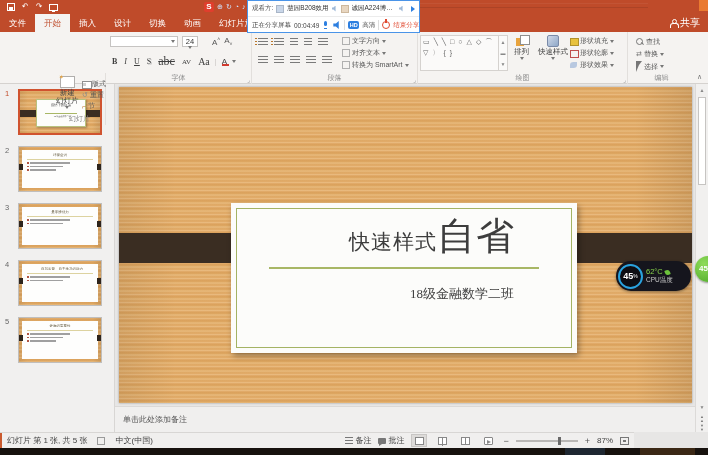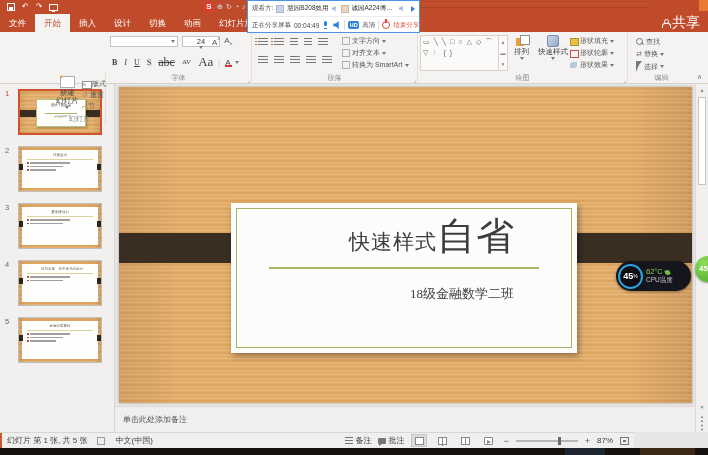--- a/index.html
+++ b/index.html
@@ -34,21 +34,21 @@
   .ic-ribbonopt::after { content:"^"; position:absolute; left:1px; top:-1px; color:#fff; font-size:6px; }
   .ic-min { width:8px; height:1px; background:#fff; margin-top:6px; }
   .ic-restore { width:7px; height:7px; border:1px solid #fff; position:relative; margin-top:3px; }
   .ic-restore::after { content:""; position:absolute; left:1px; top:-3px; width:7px; height:7px; border:1px solid #fff; border-left:none; border-bottom:none; }
   .corner-orange { position:absolute; right:0; top:0; width:9px; height:11px; background:#ea7a30; }
 
   
   #tabrow { left:0; top:14px; width:708px; height:18px; background:#bf4b2a; z-index:29; display:flex; align-items:stretch; }
   .tab { color:#fff; font-size:8.5px; line-height:18px; padding:0 9px; }
   .tab.active { background:#f5f3f1; color:#bf4b2a; }
-  .share-btn { position:absolute; right:8px; top:14px; height:18px; display:flex; align-items:center; gap:3px; color:#fff; font-size:14px; z-index:31;}
+  .share-btn { position:absolute; right:8px; top:14px; height:18px; display:flex; align-items:center; gap:3px; color:#fff; font-size:10px; z-index:31;}
   .ic-person { width:7px; height:8px; position:relative; }
   .ic-person::before { content:""; position:absolute; left:2px; top:0; width:3px; height:3px; border-radius:50%; border:1px solid #fff; }
   .ic-person::after { content:""; position:absolute; left:0; top:4px; width:7px; height:4px; border-radius:3px 3px 0 0; border:1px solid #fff; border-bottom:none; }
 
   
   #sharebar { left:247px; top:0; width:173px; height:33px; background:#fff; border:1px solid #4a94e8; z-index:40; font-size:6.5px; }
   .share-row { display:flex; align-items:center; height:16px; padding:0 4px; gap:3px; white-space:nowrap; }
   .share-row1 { border-bottom:1px solid #ececec; }
   .viewer-thumb { width:8px; height:8px; background:#c9d6e8; border:1px solid #a9b6c8; flex:none; }
   .viewer-thumb.warm { background:#e8d6c0; border-color:#cdb89d; }
@@ -291,36 +291,36 @@
         <span>节</span>
       </div>
     <span class="rgroup-label">幻灯片</span>
   </div>
 
   <div class="rgroup" style="left:106px;width:146px;">
     <div class="combo" style="position:absolute;left:4px;top:4px;width:68px;">
         <span></span>
         <span class="caret"></span>
       </div>
-    <div class="combo" style="position:absolute;left:76px;top:4px;width:38px;flex-direction:column;">
+    <div class="combo" style="position:absolute;left:76px;top:4px;width:16px;flex-direction:column;">
         <span>24</span>
         <span class="caret"></span>
       </div>
     <div class="smallrow" style="left:106px;top:4px;gap:4px;font-size:8px;">
       <span><span>A</span><sup style="font-size:5px;">˄</sup></span>
       <span><span>A</span><sub style="font-size:5px;">˅</sub></span>
     </div>
     <div class="smallrow" style="left:4px;top:22px;gap:3px;">
       <span class="fbtn b">B</span>
       <span class="fbtn i">I</span>
       <span class="fbtn u">U</span>
       <span class="fbtn s">S</span>
       <span class="fbtn strike">abc</span>
       <span class="fbtn" style="font-size:7px;">AV</span>
-      <span class="fbtn" style="font-size:13px;">Aa</span>
+      <span class="fbtn" style="font-size:10px;">Aa</span>
       <span style="color:#c6c4c2;">|</span>
       <span class="fontcolor">A</span>
       <span class="caret"></span>
     </div>
     <span class="rgroup-label">字体</span>
     <span class="launcher">⌟</span>
   </div>
 
   <div class="rgroup" style="left:252px;width:166px;">
     <div class="smallrow" style="left:6px;top:6px;gap:6px;">

